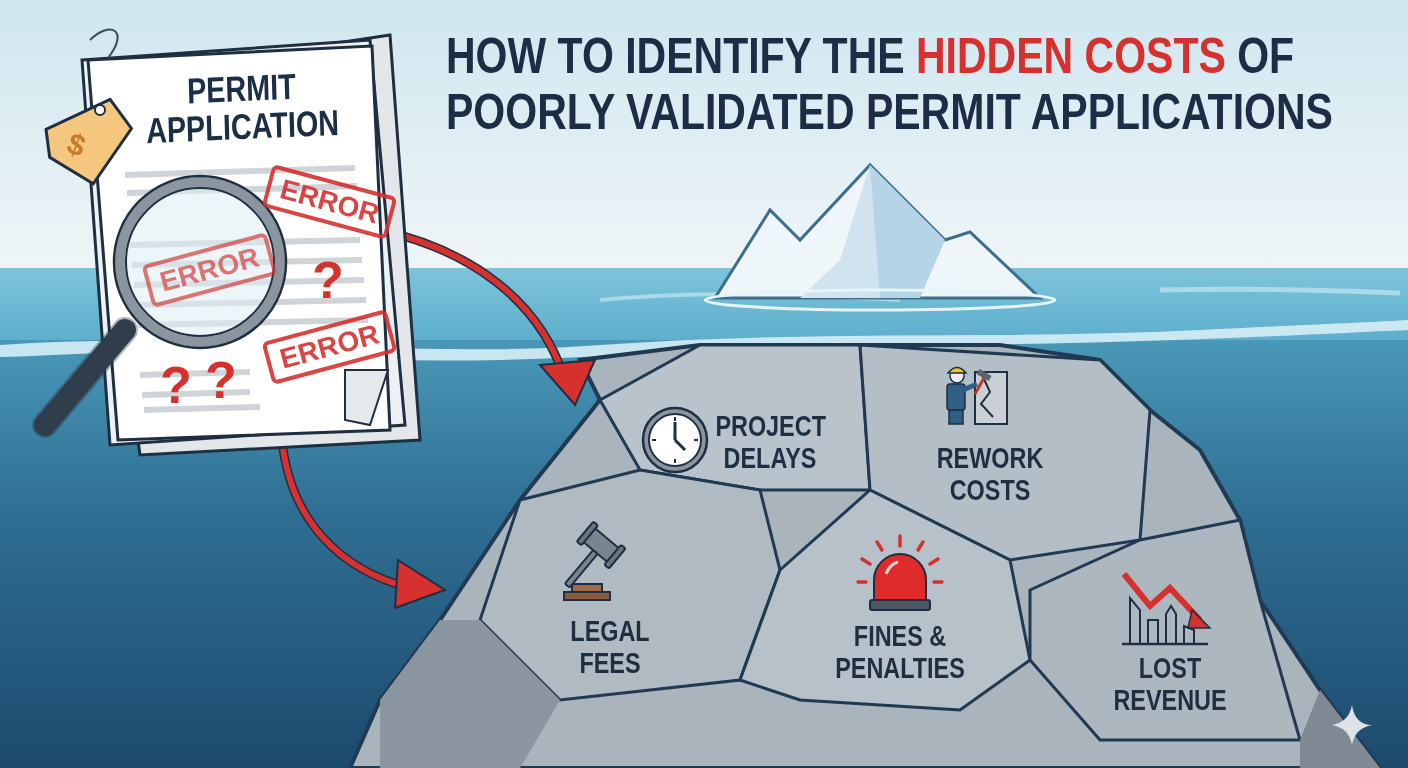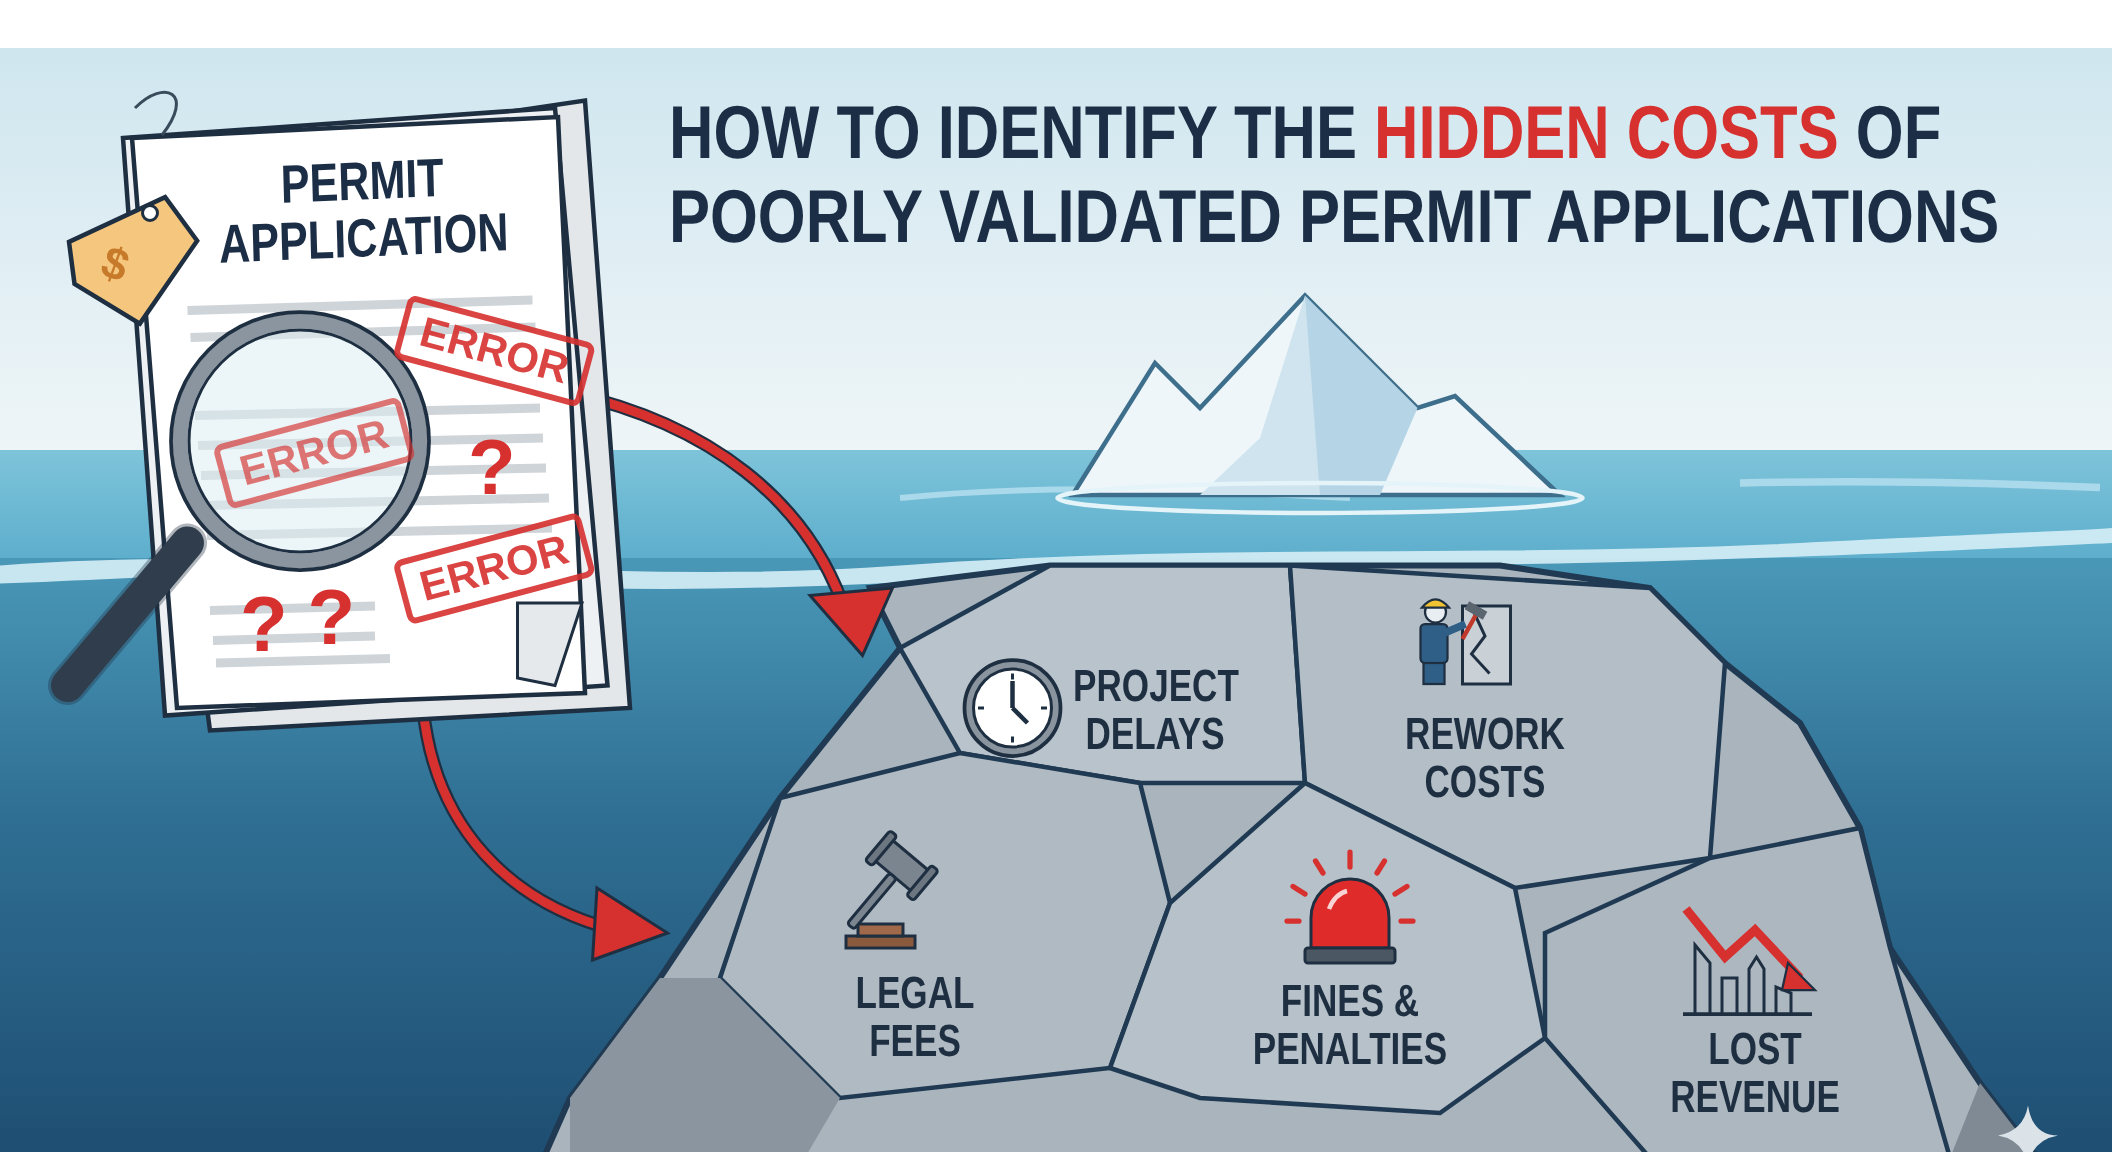--- a/index.html
+++ b/index.html
@@ -1,17 +1,17 @@
 <!DOCTYPE html>
 <html><head>
 <meta charset="utf-8">
 <style>
   html,body{margin:0;padding:0;}
   body{width:1408px;height:768px;overflow:hidden;position:relative;font-family:"Liberation Sans","DejaVu Sans",sans-serif;}
-  .scene{position:absolute;inset:0;margin-top:32px;}
+  .scene{position:absolute;inset:0;}
   .sky{position:absolute;left:0;top:0;width:1408px;height:270px;background:linear-gradient(#cfe6ef 0%,#e6f1f5 70%,#eef5f7 100%);}
   .surface{position:absolute;left:0;top:268px;width:1408px;height:80px;background:linear-gradient(#7ec4da,#5aaccb);}
   .deep{position:absolute;left:0;top:340px;width:1408px;height:428px;background:linear-gradient(#4a98b8 0%,#2f6f93 40%,#1c4a6e 100%);}
   svg.art{position:absolute;left:0;top:0;}
   .title{position:absolute;left:446px;top:28px;width:940px;font-family:"Liberation Sans",sans-serif;font-weight:bold;font-size:50px;line-height:56px;color:#1b2e46;letter-spacing:0px;transform:scaleX(0.82);transform-origin:left top;white-space:nowrap;}
   .title .hl{color:#d6302f;}
   .label{position:absolute;font-family:"Liberation Sans",sans-serif;font-weight:bold;color:#1f2f42;text-align:center;font-size:30px;line-height:32px;transform:scaleX(0.78);white-space:nowrap;}
   .doc-title{position:absolute;left:112px;top:70px;width:260px;text-align:center;font-weight:bold;color:#1b2e46;font-size:36px;line-height:38px;transform:scaleX(0.8);font-family:"Liberation Sans",sans-serif;}
   .stamp{position:absolute;border:4px solid #d6302f;border-radius:6px;color:#d6302f;font-weight:bold;font-size:28px;padding:2px 10px;transform-origin:center;font-family:"Liberation Sans",sans-serif;opacity:.9;}
   .qmark{position:absolute;color:#d6302f;font-weight:bold;font-size:52px;font-family:"Liberation Sans",sans-serif;}

